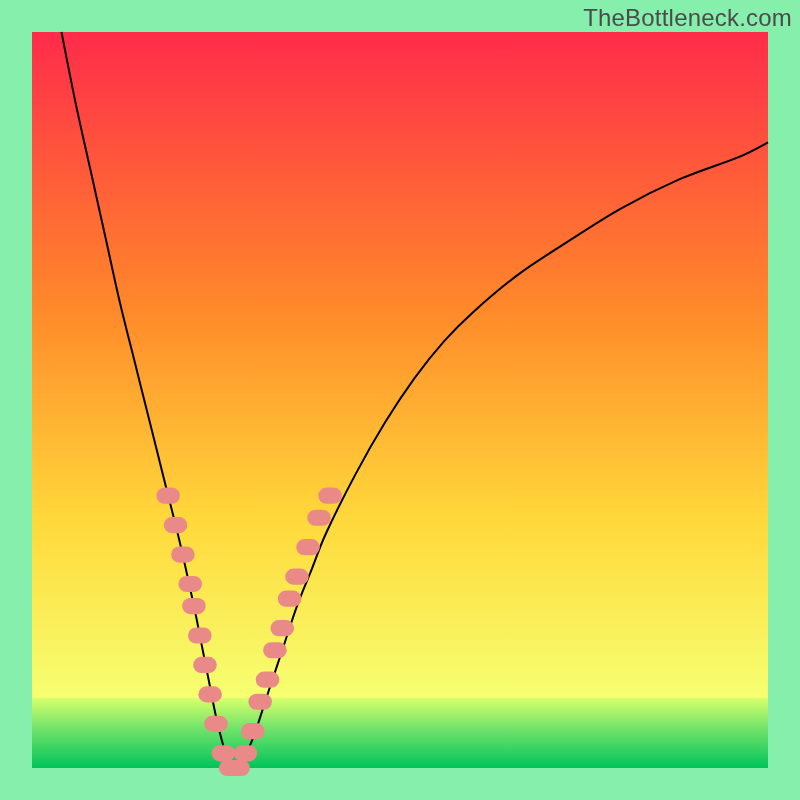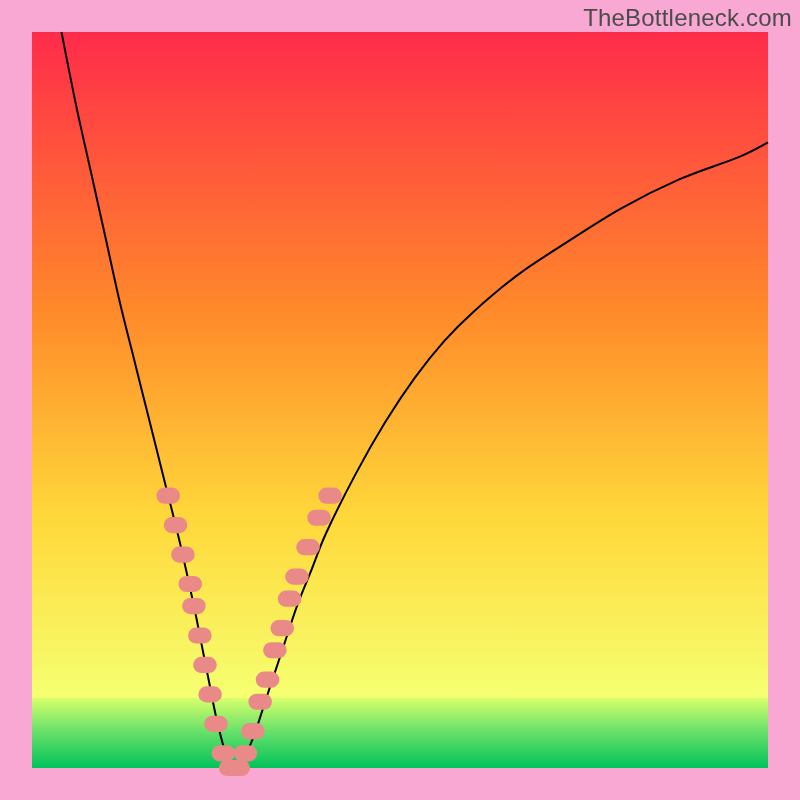--- a/index.html
+++ b/index.html
@@ -10,21 +10,21 @@
     overflow: hidden;
     background: #000;
     font-family: Arial, Helvetica, sans-serif;
   }
   .frame {
     position: absolute;
     left: 0;
     top: 0;
     width: 800px;
     height: 800px;
-    background: #f9a8d4;
+    background: #86efac;
     text-align: right;
   }
   .plot-area {
     position: absolute;
     left: 32px;
     top: 32px;
     width: 736px;
     height: 736px;
     
   }

